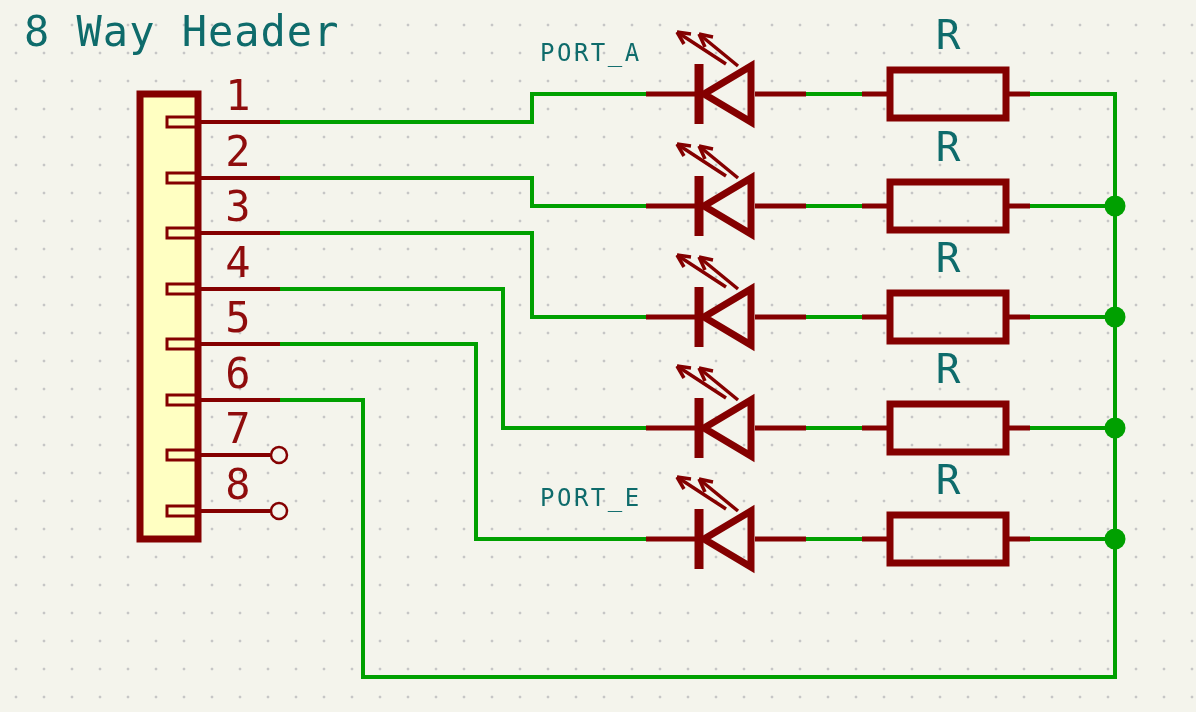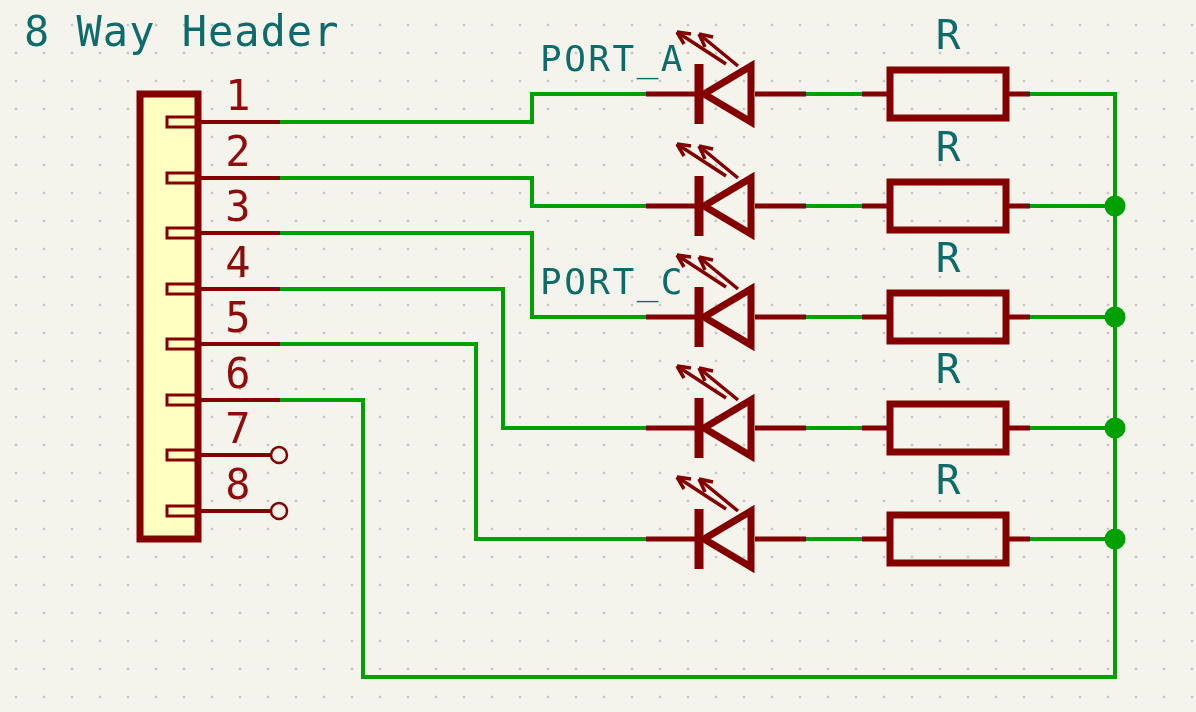--- a/index.html
+++ b/index.html
@@ -10,21 +10,21 @@
     background-image:radial-gradient(circle, #C6C6C6 1.2px, rgba(0,0,0,0) 1.7px);
     background-size:28px 28px;
     background-position:2px 11px;
     font-family:"DejaVu Sans Mono", monospace;
     overflow:hidden;
   }
   svg{position:absolute;left:0;top:0;}
   .lbl{position:absolute;white-space:nowrap;line-height:1;}
   .title{left:24px;top:11px;font-size:42px;letter-spacing:1px;color:#0E6B6B;}
   .pinnum{width:48px;text-align:center;left:214px;font-size:42px;color:#8F0C0C;}
-  .port{left:540px;font-size:36px;letter-spacing:2.5px;color:#0E6B6B;}
+  .port{left:540px;font-size:24px;letter-spacing:2.5px;color:#0E6B6B;}
   .rlabel{left:922px;width:52px;text-align:center;font-size:41px;color:#0E6B6B;}
   .power{left:541px;top:625px;font-size:38px;letter-spacing:1px;color:#1A1AC8;}
 </style>
 </head>
 <body>
 
 <div id="canvas">
 
   <svg width="1196" height="712" viewBox="0 0 1196 712">
     <defs>
@@ -121,21 +121,21 @@
   <div class="lbl pinnum" style="top:75px">1</div>
   <div class="lbl pinnum" style="top:131px">2</div>
   <div class="lbl pinnum" style="top:186px">3</div>
   <div class="lbl pinnum" style="top:242px">4</div>
   <div class="lbl pinnum" style="top:297px">5</div>
   <div class="lbl pinnum" style="top:353px">6</div>
   <div class="lbl pinnum" style="top:408px">7</div>
   <div class="lbl pinnum" style="top:464px">8</div>
 
   <div class="lbl port" style="top:41px">PORT_A</div>
-  <div class="lbl port" style="top:264px">PORT_C</div>
+  <div class="lbl port" style="top:486px">PORT_E</div>
 
   <div class="lbl rlabel" style="top:15px">R</div>
   <div class="lbl rlabel" style="top:127px">R</div>
   <div class="lbl rlabel" style="top:238px">R</div>
   <div class="lbl rlabel" style="top:349px">R</div>
   <div class="lbl rlabel" style="top:460px">R</div>
 
 
 </div>
 

